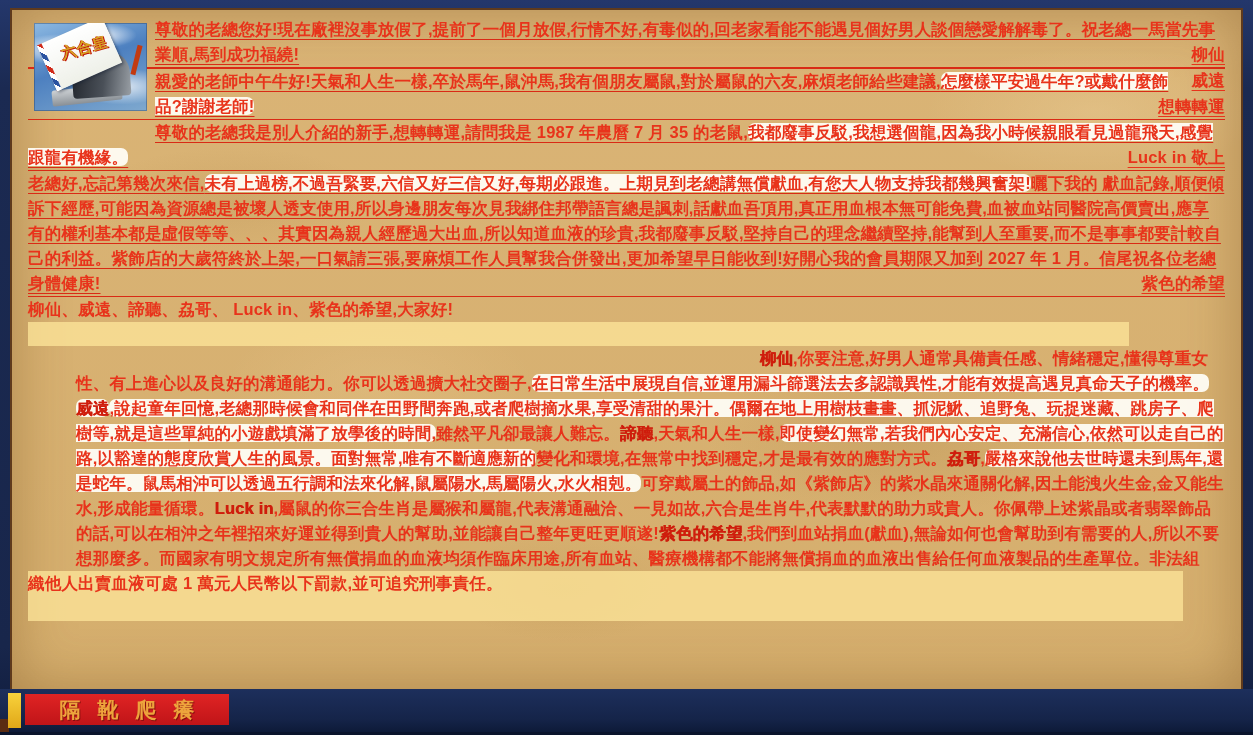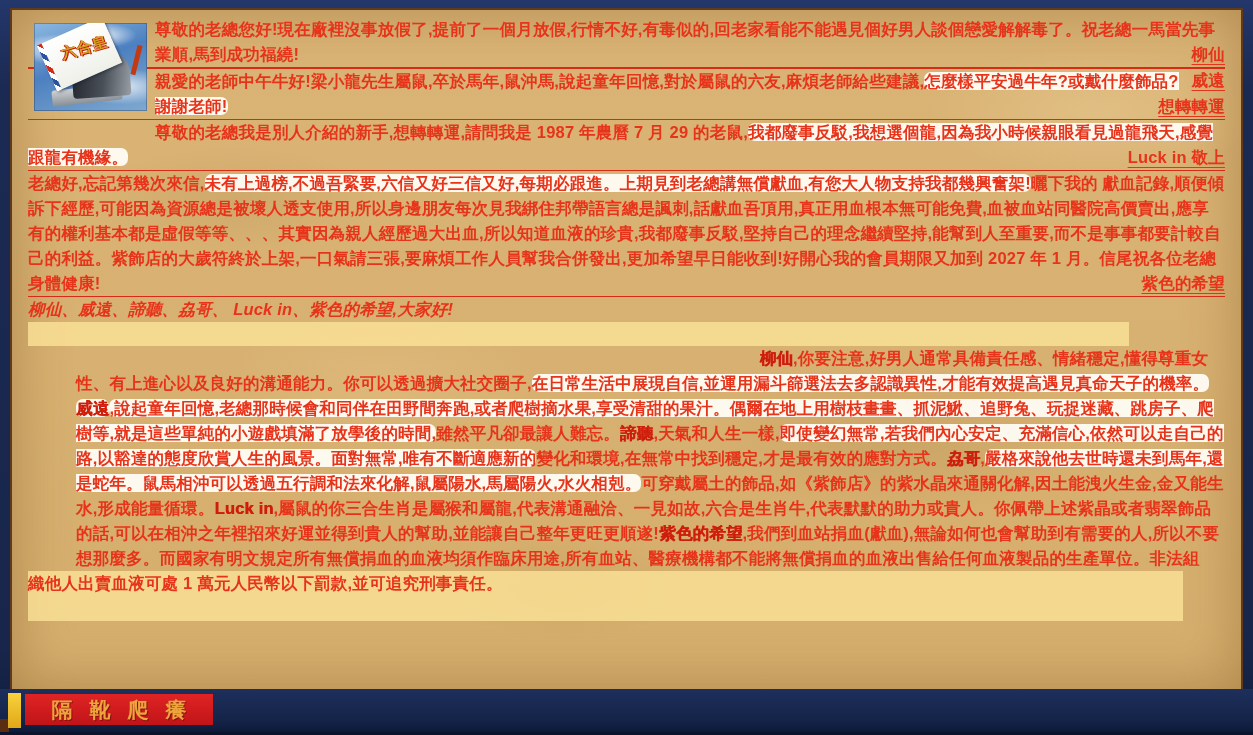--- a/index.html
+++ b/index.html
@@ -34,36 +34,36 @@
   .mailbox-base{position:absolute;left:18px;top:64px;width:70px;height:16px;
           background:linear-gradient(#cfd3d6,#8a9096);border-radius:3px 10px 2px 2px;transform:rotate(-6deg);}
   .mailbox-flag{position:absolute;right:8px;top:22px;width:5px;height:30px;background:#c23a12;transform:rotate(14deg);}
   .envelope{position:absolute;left:10px;top:6px;width:66px;height:50px;background:linear-gradient(#ffffff,#eef0e8);
           transform:rotate(-24deg);box-shadow:1px 2px 3px rgba(20,30,50,.45);
           border-left:5px solid transparent;
           border-image:repeating-linear-gradient(45deg,#d02a1a 0 4px,#fff 4px 8px,#2a52a0 8px 12px,#fff 12px 16px) 5;}
   .envelope span{position:absolute;left:14px;top:8px;color:#d7a422;font-size:15px;font-weight:700;
           text-shadow:1px 1px 0 #c01508,-1px 0 0 #c01508;transform:rotate(8deg);letter-spacing:1px;}
   
-  .letter{margin:0;text-decoration-thickness:1px;text-underline-offset:4px;
+  .letter{margin:0;text-decoration:underline;text-decoration-thickness:1px;text-underline-offset:4px;
           text-decoration-color:#d92a15;border-bottom:1px solid #d92a15;}
   .sig{float:right;text-decoration:underline;text-decoration-thickness:1px;text-underline-offset:4px;}
-  .greeting{margin:0;font-style:italic;}
+  .greeting{margin:0;}
   .reply{margin:0;}
   .reply-start{text-indent:59.5%;margin-left:48px;}
   .hl{background:rgba(255,254,248,.93);border-radius:7px;}
   .name{color:#cf1d0c;text-shadow:.6px 0 0 currentColor;}
   .gap-band{height:24px;width:92%;background:rgba(252,228,152,.78);}
   .tail-band{width:96.5%;min-height:50px;background:rgba(252,228,152,.78);}
   
   .bottom-bar{position:absolute;left:0;right:0;bottom:0;height:43px;
           background:linear-gradient(#1d2f5c,#152449 70%,#0d1a38);border-bottom:3px solid #0a142c;}
   .corner-chip{position:absolute;left:0;bottom:0;width:9px;height:13px;background:#5a2c12;}
   .yellow-chip{position:absolute;left:8px;bottom:4px;width:13px;height:35px;background:linear-gradient(#f8d23c,#e0a718);}
-  .banner{position:absolute;left:25px;top:5px;width:188px;height:31px;background:linear-gradient(#e02424,#c01418);
+  .banner{position:absolute;left:25px;top:5px;width:204px;height:31px;background:linear-gradient(#e02424,#c01418);
           display:flex;align-items:center;justify-content:center;}
   .banner span{color:#eda43c;font-size:21px;font-weight:700;letter-spacing:17px;padding-left:17px;
           text-shadow:1px 1px 0 rgba(90,10,5,.6);}
 </style>
 </head>
 <body>
 
 <div class="canvas">
   <div class="sheet">
     <div class="content">
@@ -73,22 +73,22 @@
         <div class="mailbox-body"></div>
         <div class="mailbox-flag"></div>
         <div class="envelope">
           <span>六合皇</span>
         </div>
       </div>
 
       <div>
           <p class="letter"><span>尊敬的老總您好!現在廠裡沒事放假了,提前了一個月放假,行情不好,有毒似的,回老家看能不能遇見個好男人談個戀愛解解毒了。祝老總一馬當先事業順,馬到成功福繞!</span><span class="sig">柳仙</span></p>
           <p class="letter"><span class="sig">威遠</span></p>
-          <p class="letter"><span>親愛的老師中午牛好!梁小龍先生屬鼠,卒於馬年,鼠沖馬,說起童年回憶,對於屬鼠的六友,麻煩老師給些建議,</span><span class="hl">怎麼樣平安過牛年?或戴什麼飾品?謝謝老師!</span><span class="sig">想轉轉運</span></p>
-          <p class="letter"><span>尊敬的老總我是別人介紹的新手,想轉轉運,請問我是 1987 年農曆 7 月 29 的老鼠,</span><span class="hl">我都廢事反駁,我想選個龍,因為我小時候親眼看見過龍飛天,感覺跟龍有機緣。</span><span class="sig">Luck in 敬上</span></p>
+          <p class="letter"><span>親愛的老師中午牛好!天氣和人生一樣,卒於馬年,鼠沖馬,我有個朋友屬鼠,對於屬鼠的六友,麻煩老師給些建議,</span><span class="hl">怎麼樣平安過牛年?或戴什麼飾品?謝謝老師!</span><span class="sig">想轉轉運</span></p>
+          <p class="letter"><span>尊敬的老總我是別人介紹的新手,想轉轉運,請問我是 1987 年農曆 7 月 35 的老鼠,</span><span class="hl">我都廢事反駁,我想選個龍,因為我小時候親眼看見過龍飛天,感覺跟龍有機緣。</span><span class="sig">Luck in 敬上</span></p>
           <p class="letter"><span>老總好,忘記第幾次來信,</span><span class="hl">未有上過榜,不過吾緊要,六信又好三信又好,每期必跟進。上期見到老總講無償獻血,有您大人物支持我都幾興奮架!</span><span>曬下我的 獻血記錄,順便傾訴下經歷,可能因為資源總是被壞人透支使用,所以身邊朋友每次見我綁住邦帶語言總是諷刺,話獻血吾頂用,真正用血根本無可能免費,血被血站同醫院高價賣出,應享有的權利基本都是虛假等等、、、其實因為親人經歷過大出血,所以知道血液的珍貴,我都廢事反駁,堅持自己的理念繼續堅持,能幫到人至重要,而不是事事都要計較自己的利益。紫飾店的大歲符終於上架,一口氣請三張,要麻煩工作人員幫我合併發出,更加希望早日能收到!好開心我的會員期限又加到 2027 年 1 月。信尾祝各位老總身體健康!</span><span class="sig">紫色的希望</span></p>
         </div>
 
       <p class="greeting">柳仙、威遠、諦聽、劦哥、 Luck in、紫色的希望,大家好!</p>
 
       <div class="gap-band"></div>
 
       <p class="reply reply-start"><span class="name">柳仙</span><span>,你要注意,好男人通常具備責任感、情緒穩定,懂得尊重女性、有上進心以及良好的溝通能力。你可以透過擴大社交圈子,</span><span class="hl">在日常生活中展現自信,並運用漏斗篩選法去多認識異性,才能有效提高遇見真命天子的機率。</span><span class="hl name">威遠</span><span class="hl">,說起童年回憶,老總那時候會和同伴在田野間奔跑,或者爬樹摘水果,享受清甜的果汁。偶爾在地上用樹枝畫畫、抓泥鰍、追野兔、玩捉迷藏、跳房子、爬樹等,就是這些單純的小遊戲填滿了放學後的時間,</span><span>雖然平凡卻最讓人難忘。</span><span class="name">諦聽</span><span>,天氣和人生一樣,</span><span class="hl">即使變幻無常,若我們內心安定、充滿信心,依然可以走自己的路,以豁達的態度欣賞人生的風景。面對無常,唯有不斷適應新的</span><span>變化和環境,在無常中找到穩定,才是最有效的應對方式。</span><span class="name">劦哥</span><span>,</span><span class="hl">嚴格來說他去世時還未到馬年,還是蛇年。鼠馬相沖可以透過五行調和法來化解,鼠屬陽水,馬屬陽火,水火相剋。</span><span>可穿戴屬土的飾品,如《紫飾店》的紫水晶來通關化解,因土能洩火生金,金又能生水,形成能量循環。</span><span class="name">Luck in</span><span>,屬鼠的你三合生肖是屬猴和屬龍,代表溝通融洽、一見如故,六合是生肖牛,代表默默的助力或貴人。你佩帶上述紫晶或者翡翠飾品的話,可以在相沖之年裡招來好運並得到貴人的幫助,並能讓自己整年更旺更順遂!</span><span class="name">紫色的希望</span><span>,我們到血站捐血(獻血),無論如何也會幫助到有需要的人,所以不要想那麼多。而國家有明文規定所有無償捐血的血液均須作臨床用途,所有血站、醫療機構都不能將無償捐血的血液出售給任何血液製品的生產單位。非法組</span></p>
 
       <div class="tail-band">

